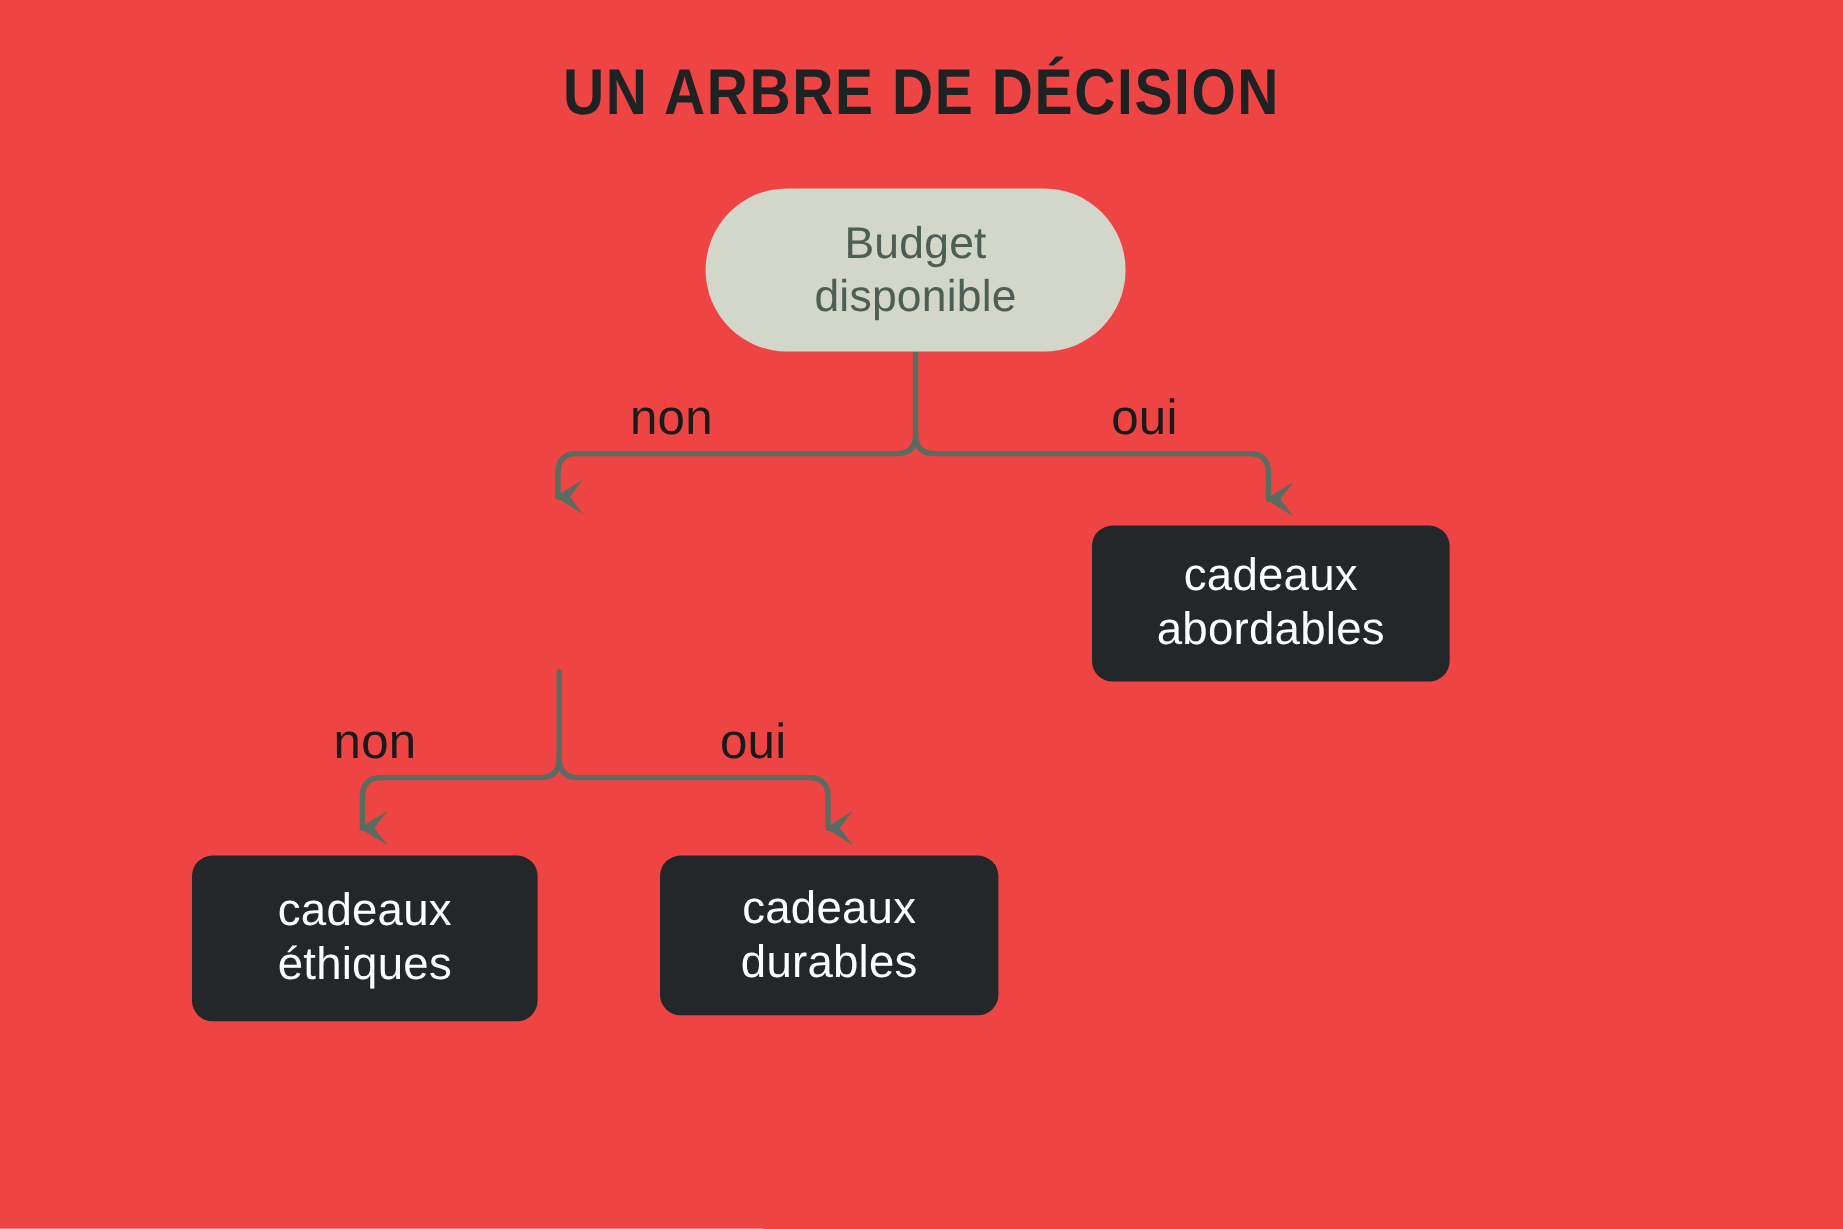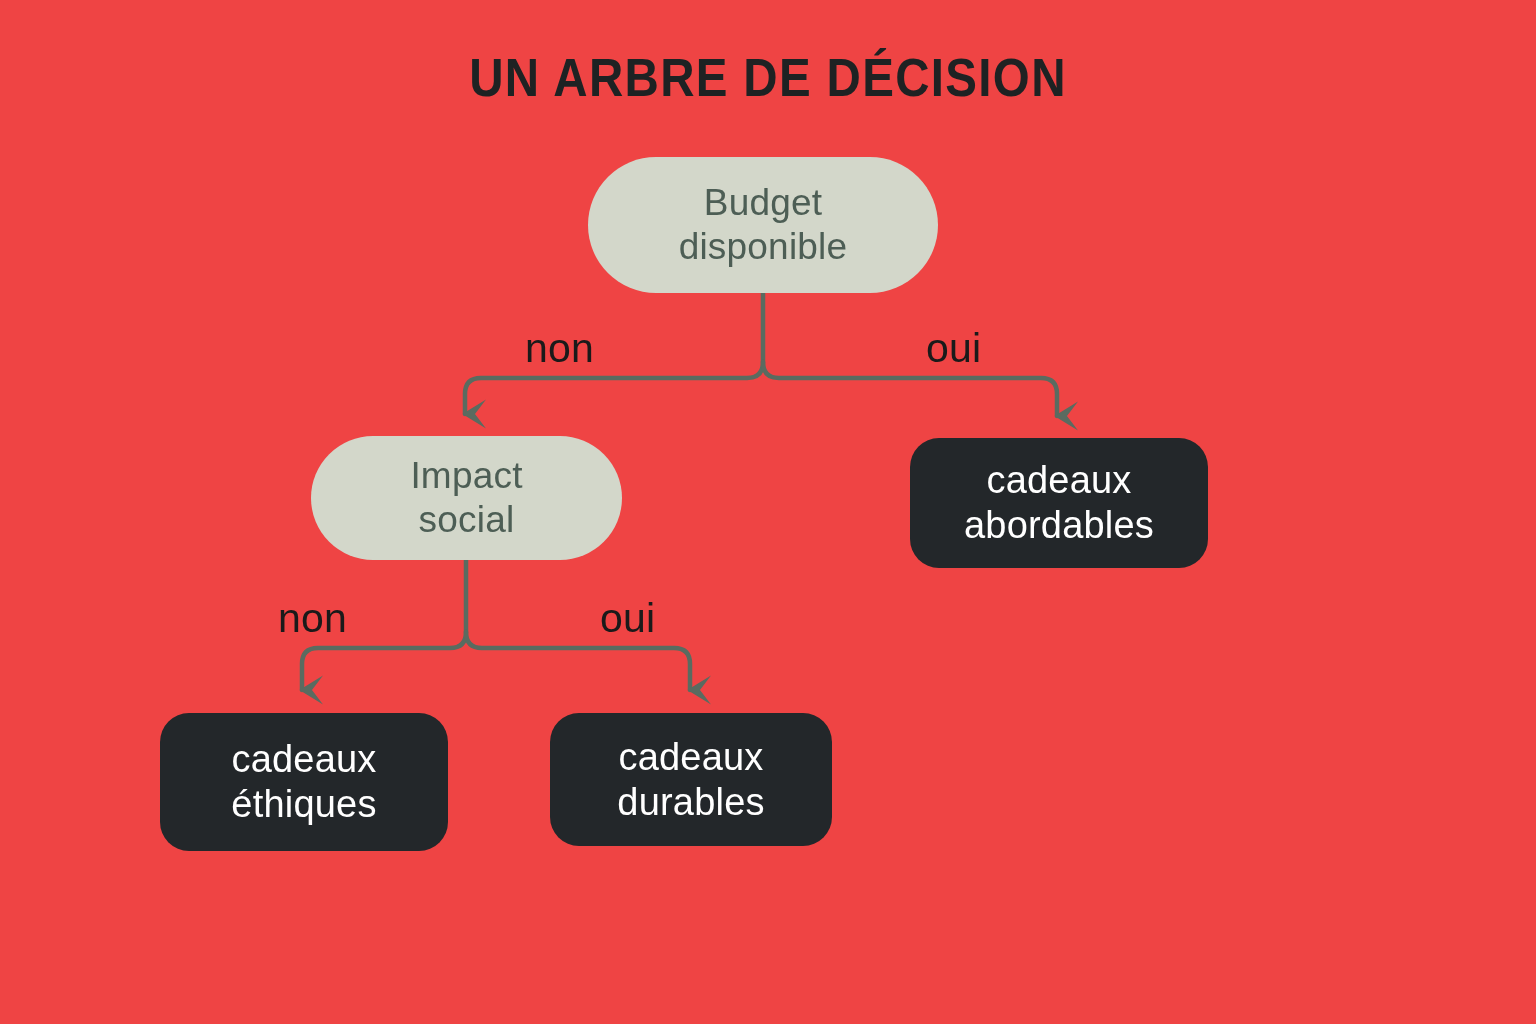--- a/index.html
+++ b/index.html
@@ -56,21 +56,21 @@
     background: #d3d7ca;
     color: #4d5e55;
     border-radius: 999px;
     font-size: 37px;
     font-weight: 400;
     letter-spacing: 0.2px;
   }
   .node.leaf {
     background: #23272a;
     color: #ffffff;
-    border-radius: 29px;
+    border-radius: 17px;
     font-size: 38px;
     font-weight: 400;
     letter-spacing: 0.2px;
   }
   .edge-label {
     position: absolute;
     color: #1a1a1a;
     font-size: 41px;
     font-weight: 400;
     white-space: nowrap;
@@ -109,22 +109,20 @@
     <path d="M 466 560 L 466 632" fill="none" stroke="#5a6b60" stroke-width="4.5" stroke-linecap="round"></path>
 
     <path d="M 466 632 Q 466 648 450 648 L 318 648 Q 302 648 302 664 L 302 690" fill="none" stroke="#5a6b60" stroke-width="4.5" stroke-linecap="round" stroke-linejoin="round" marker-end="url(#arrow)"></path>
 
     <path d="M 466 632 Q 466 648 482 648 L 674 648 Q 690 648 690 664 L 690 690" fill="none" stroke="#5a6b60" stroke-width="4.5" stroke-linecap="round" stroke-linejoin="round" marker-end="url(#arrow)"></path>
   </svg>
 
   <div class="node decision" id="n-root">Budget
 disponible</div>
 
-  <div class="node decision" id="n-impact">Impact
-social</div>
 
   <div class="node leaf" id="n-abord">cadeaux
 abordables</div>
 
   <div class="node leaf" id="n-ethiq">cadeaux
 éthiques</div>
 
   <div class="node leaf" id="n-durab">cadeaux
 durables</div>
 

